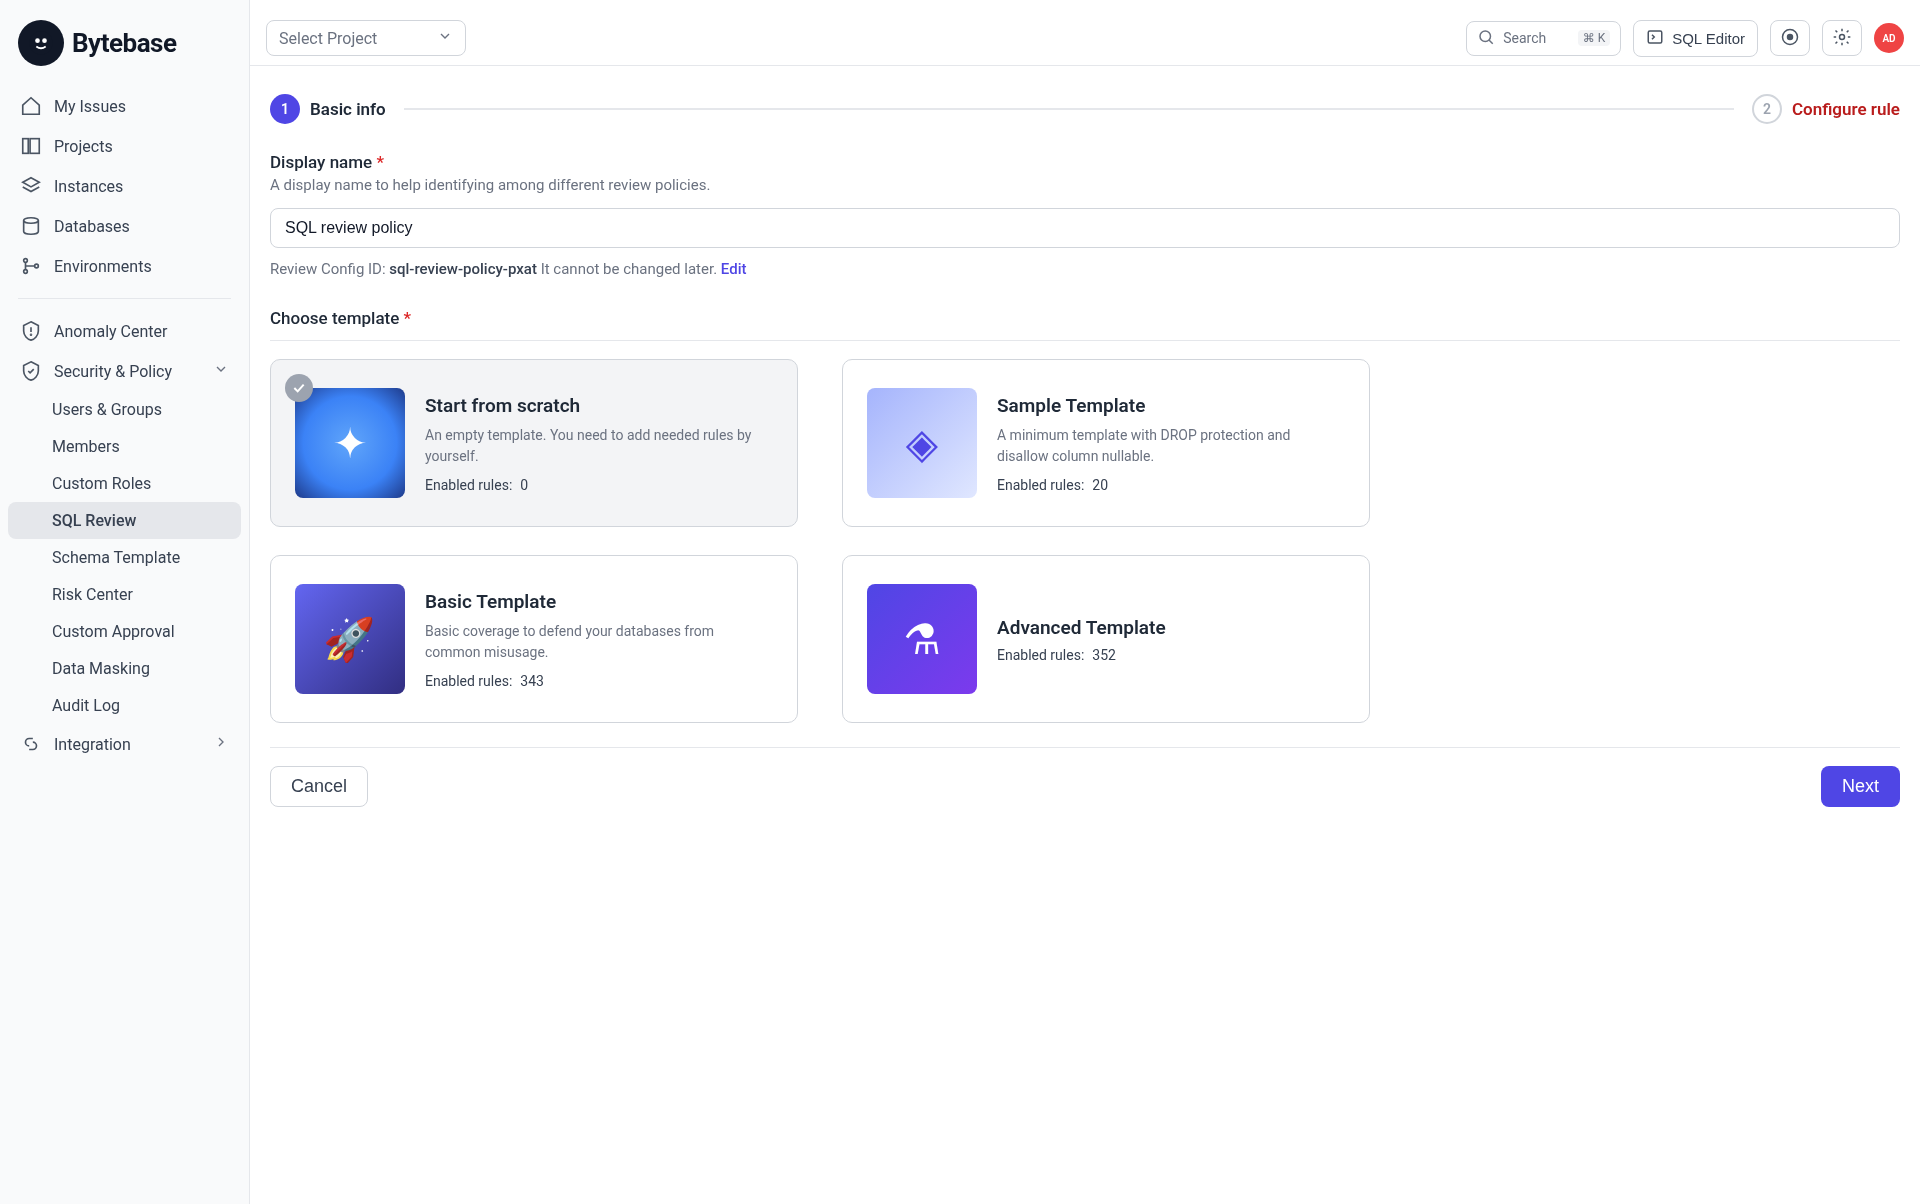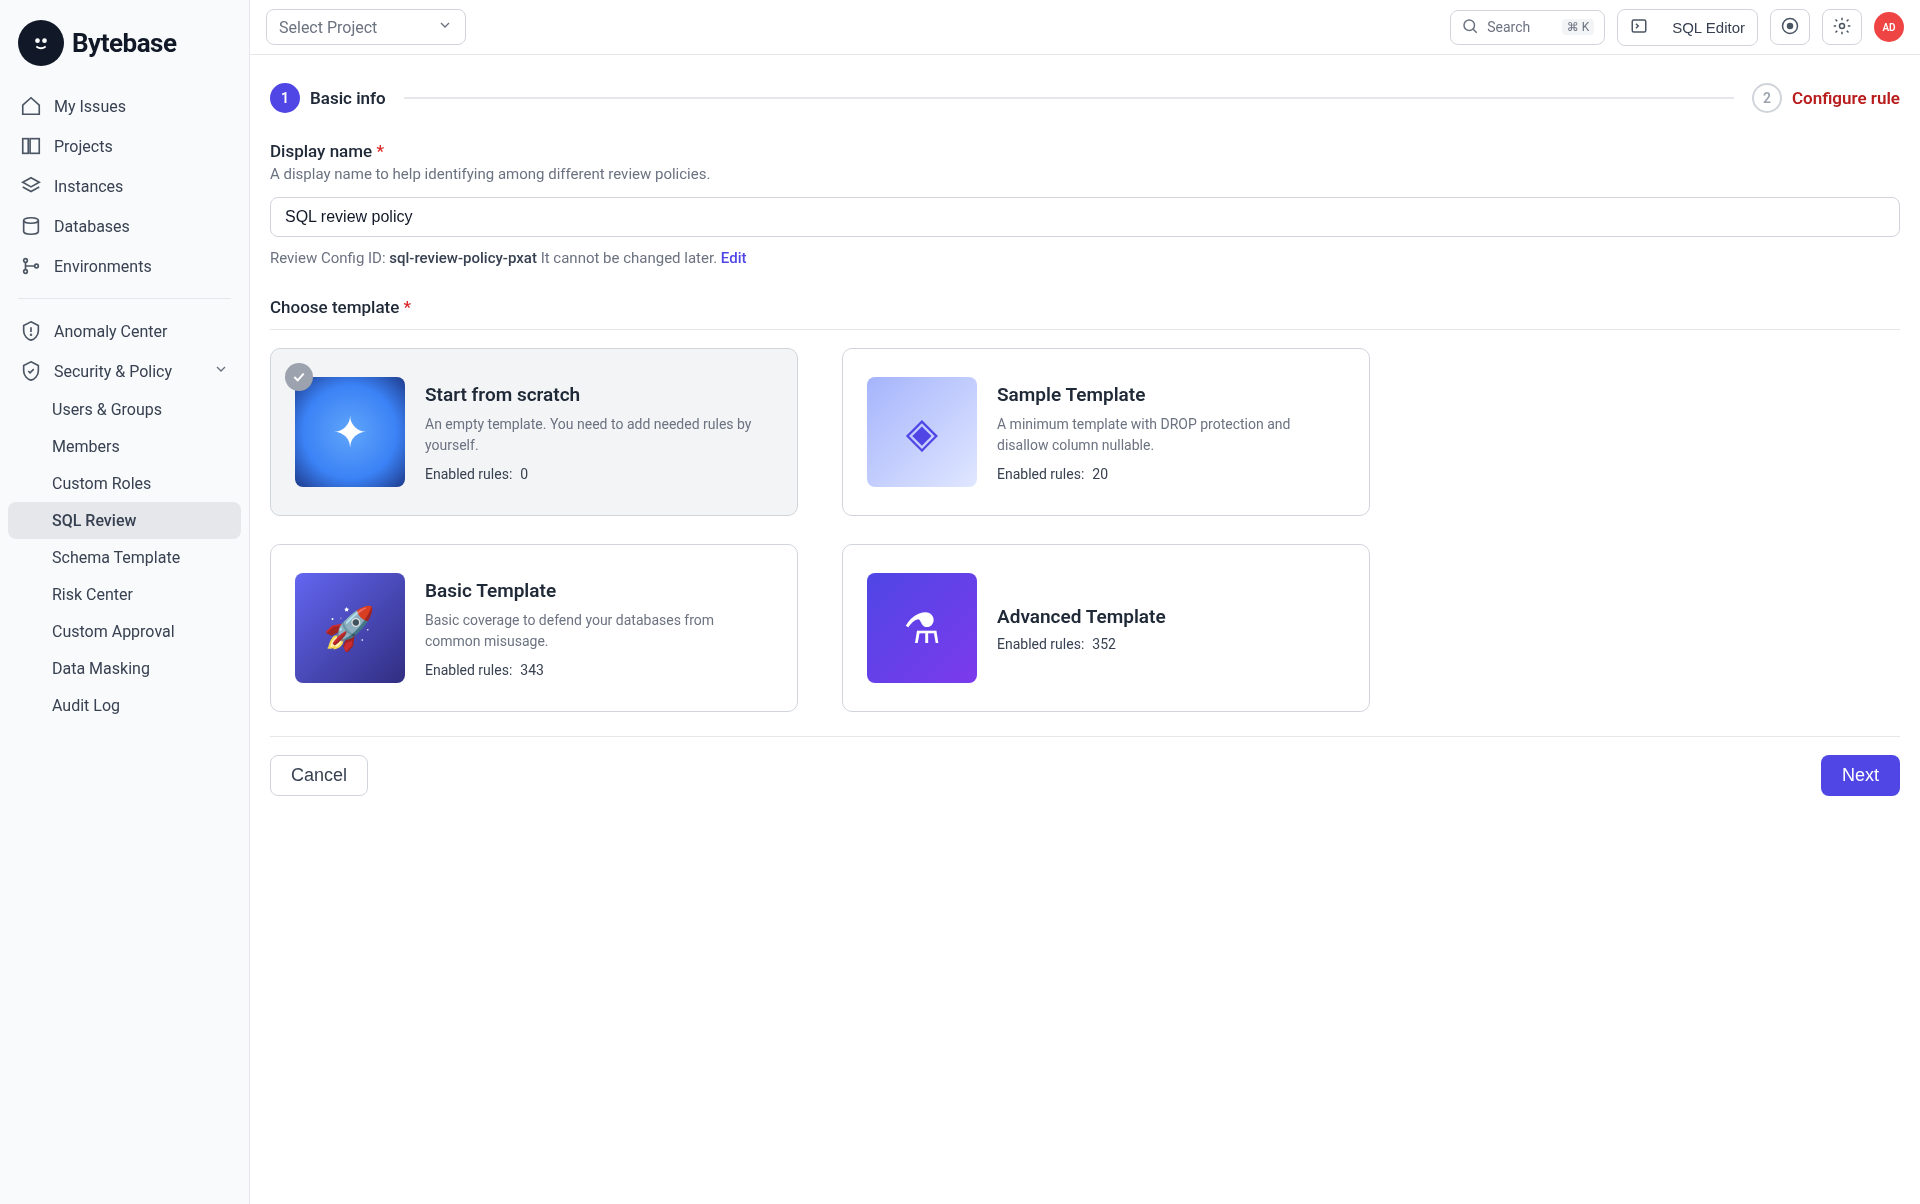--- a/index.html
+++ b/index.html
@@ -10,26 +10,26 @@
 .logo-mark { width: 46px; height: 46px; background: #111827; border-radius: 50%; display: flex; align-items: center; justify-content: center; color: #fff; font-size: 24px; font-weight: 700; }
 .logo-text { font-size: 26px; font-weight: 700; letter-spacing: -0.5px; color: #111827; }
 .nav-item { display: flex; align-items: center; gap: 12px; padding: 9px 12px; border-radius: 8px; cursor: pointer; color: #374151; font-size: 16px; }
 .nav-item.active { background: #e5e7eb; font-weight: 500; }
 .nav-icon { width: 22px; height: 22px; flex-shrink: 0; display: flex; align-items: center; justify-content: center; color: #4b5563; }
 .nav-icon svg { width: 22px; height: 22px; stroke: currentColor; fill: none; stroke-width: 1.8; }
 .nav-divider { height: 1px; background: #e5e7eb; margin: 12px 10px; }
 .nav-sub { padding-left: 44px; }
 .nav-chevron { margin-left: auto; color: #6b7280; }
 .main { flex: 1; display: flex; flex-direction: column; overflow: hidden; }
-.topbar { height: 55px; border-bottom: 1px solid #e5e7eb; display: flex; align-items: center; padding: 0 16px; gap: 12px; }
+.topbar { height: 55px; border-bottom: 1px solid #e5e7eb; display: flex; align-items: center; padding: 0 16px; gap: 12px; margin-top: 11px; }
 .select-project { display: flex; align-items: center; gap: 8px; border: 1px solid #d1d5db; border-radius: 8px; padding: 7px 12px; color: #6b7280; font-size: 16px; cursor: pointer; background:#fff; width: 200px; justify-content: space-between; }
 .topbar-spacer { flex: 1; }
 .search-box { display: flex; align-items: center; gap: 8px; border: 1px solid #d1d5db; border-radius: 8px; padding: 6px 10px; color: #6b7280; background:#fff; width: 155px; }
 .kbd { background: #f3f4f6; border-radius: 4px; padding: 1px 5px; font-size: 12px; color: #6b7280; margin-left: auto; }
-.top-btn { display: flex; align-items: center; gap: 24px; border: 1px solid #d1d5db; border-radius: 8px; padding: 7px 12px; background:#fff; cursor: pointer; font-size: 15px; color:#374151; }
+.top-btn { display: flex; align-items: center; gap: 8px; border: 1px solid #d1d5db; border-radius: 8px; padding: 7px 12px; background:#fff; cursor: pointer; font-size: 15px; color:#374151; }
 .icon-btn { width: 40px; height: 36px; border: 1px solid #d1d5db; border-radius: 8px; display:flex; align-items:center; justify-content:center; cursor:pointer; background:#fff; color:#4b5563; }
 .icon-btn svg { width:20px; height:20px; stroke: currentColor; fill: none; stroke-width: 1.8; }
 .avatar { width: 30px; height: 30px; border-radius: 50%; background: #ef4444; color: #fff; display:flex; align-items:center; justify-content:center; font-size:10px; font-weight:600; cursor:pointer; }
 .content { flex:1; overflow:auto; padding: 28px 20px 24px 20px; }
 .steps { display:flex; align-items:center; gap: 18px; margin-bottom: 28px; }
 .step { display:flex; align-items:center; gap: 10px; }
 .step-num { width:30px; height:30px; border-radius:50%; display:flex; align-items:center; justify-content:center; font-weight:600; font-size:14px; }
 .step-num.active { background:#4f46e5; color:#fff; }
 .step-num.inactive { border:2px solid #d1d5db; color:#9ca3af; background:#fff; }
 .step-label.active { font-weight:600; font-size:17px; }
@@ -174,20 +174,32 @@
     <div class="nav-item nav-sub">
         <span>Custom Approval</span>
       </div>
     <div class="nav-item nav-sub">
         <span>Data Masking</span>
       </div>
     <div class="nav-item nav-sub">
         <span>Audit Log</span>
       </div>
 
+    <div class="nav-item">
+      <span class="nav-icon">
+          <svg viewBox="0 0 24 24">
+            <path d="M10 14 A4 4 0 0 1 10 6 L14 6"></path>
+            <path d="M14 10 A4 4 0 0 1 14 18 L10 18"></path>
+          </svg>
+        </span>
+      <span>Integration</span>
+      <span class="nav-chevron"><svg width="16" height="16" viewBox="0 0 24 24" fill="none" stroke="currentColor" stroke-width="2">
+            <path d="M9 6 L15 12 L9 18"></path>
+          </svg></span>
+    </div>
   </aside>
 
   <div class="main">
     <div class="topbar">
       <div class="select-project">
         <span>Select Project</span>
         <span><svg width="16" height="16" viewBox="0 0 24 24" fill="none" stroke="#6b7280" stroke-width="2">
               <path d="M6 9 L12 15 L18 9"></path>
             </svg></span>
       </div>

